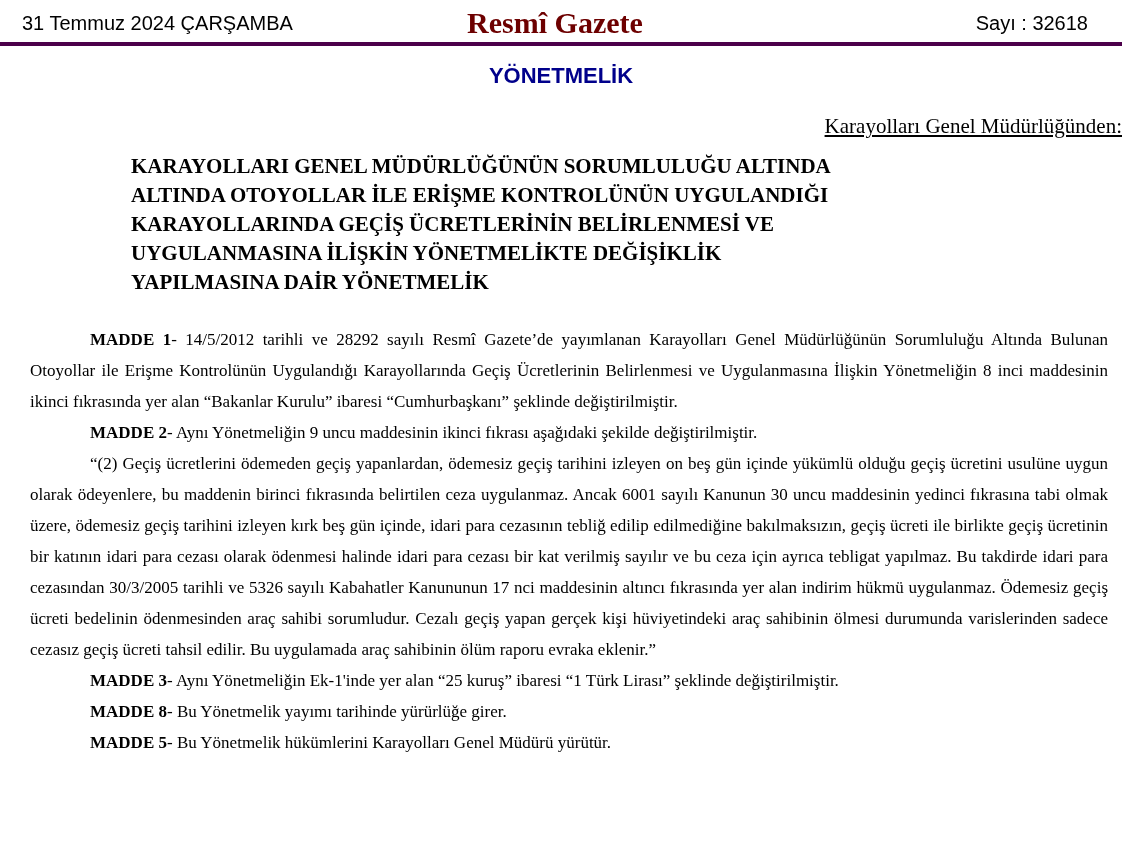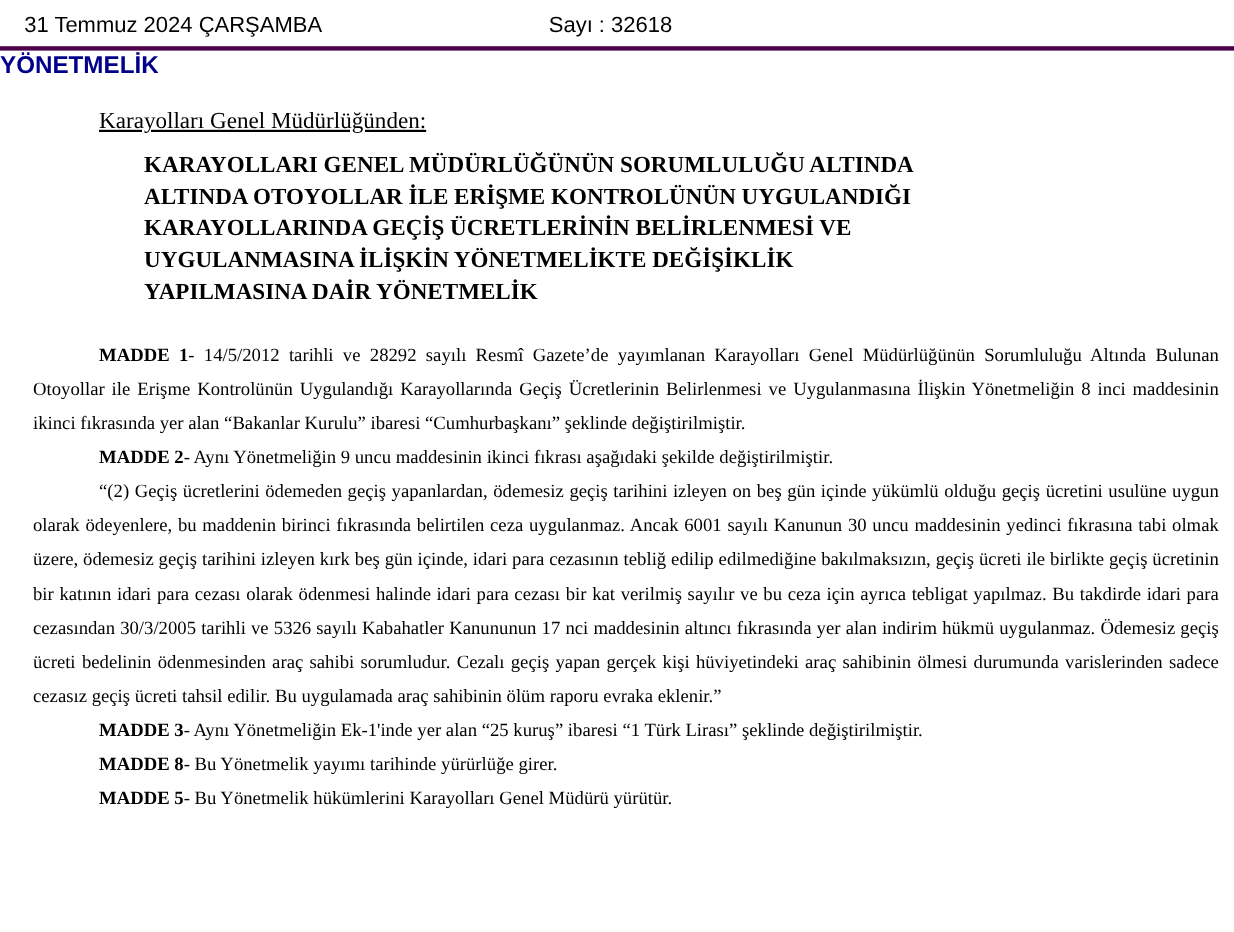--- a/index.html
+++ b/index.html
@@ -43,32 +43,33 @@
     font-size: 20px;
     white-space: nowrap;
   }
   .rule {
     height: 4px;
     background: var(--divider, #4c004a);
     margin: 0;
   }
   
   .section-heading {
-    margin: 0 0 0 0;
-    text-align: left;
+    margin: 17px 0 0 0;
+    text-align: center;
     font-family: "Liberation Sans", sans-serif;
     font-weight: bold;
     font-size: 22px;
     color: var(--section-heading, #00008b);
   }
   
   .issuer {
     margin: 25px 0 0 90px;
     font-size: 21px;
     text-decoration: underline;
+    text-align: right;
   }
   
   .doc-title {
     margin: 13px auto 0 auto;
     width: 860px;
     text-align: left;
     font-weight: bold;
     font-size: 21px;
     line-height: 29px;
   }
@@ -85,20 +86,21 @@
   }
   .article .lead { font-weight: bold; }
 </style>
 </head>
 <body>
 
 <div class="page">
 
   <header class="masthead">
     <span class="date">31 Temmuz 2024 ÇARŞAMBA</span>
+    <span class="gazette-title">Resmî Gazete</span>
     <span class="issue-no">Sayı : 32618</span>
   </header>
 
   <div class="rule"></div>
 
   <h2 class="section-heading">YÖNETMELİK</h2>
 
   <p class="issuer">Karayolları Genel Müdürlüğünden:</p>
 
   <div class="doc-title">

